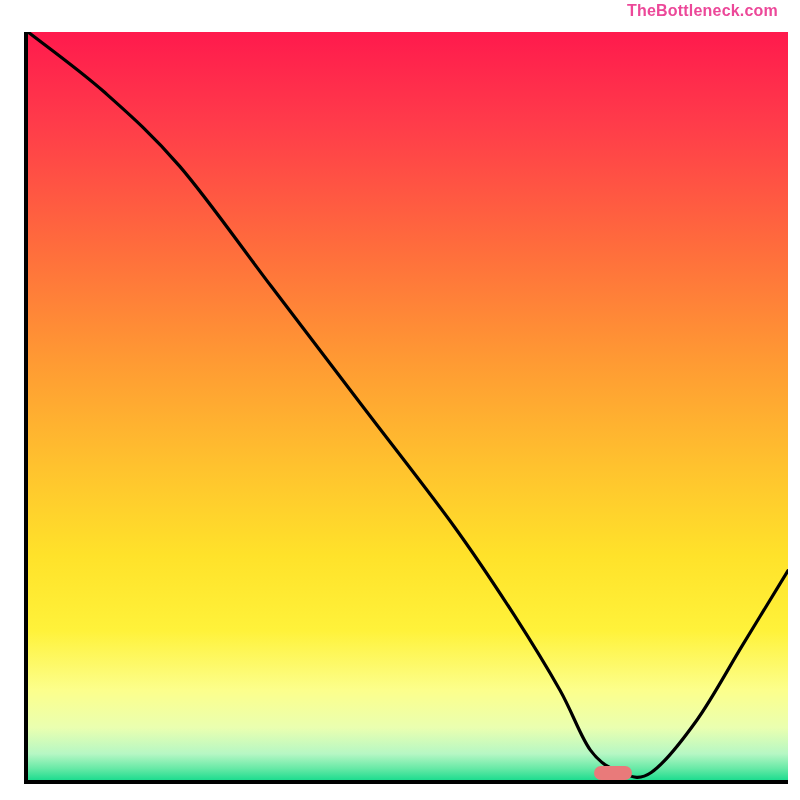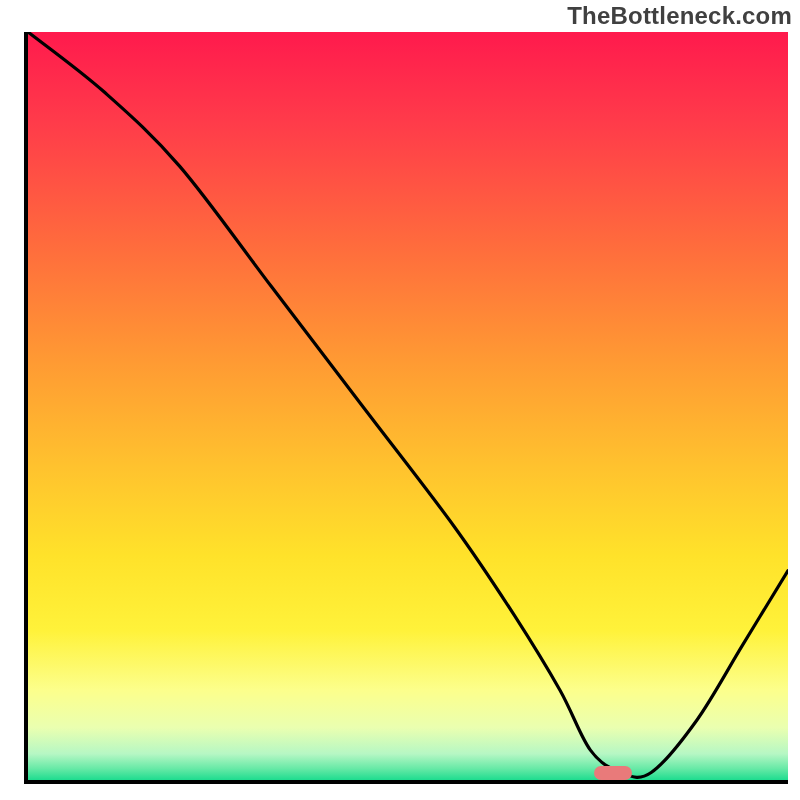--- a/index.html
+++ b/index.html
@@ -11,24 +11,24 @@
     font-family: Arial, Helvetica, sans-serif;
   }
   .canvas {
     position: relative;
     width: 800px;
     height: 800px;
   }
   .watermark {
     position: absolute;
     top: 2px;
-    right: 8px;
-    font-size: 24px;
+    right: 22px;
+    font-size: 16px;
     font-weight: bold;
-    color: #404040;
+    color: #ec4899;
     letter-spacing: 0.2px;
   }
   .plot {
     position: absolute;
     left: 24px;
     top: 32px;
     width: 764px;
     height: 752px;
     border-left: 4px solid #000;
     border-bottom: 4px solid #000;

